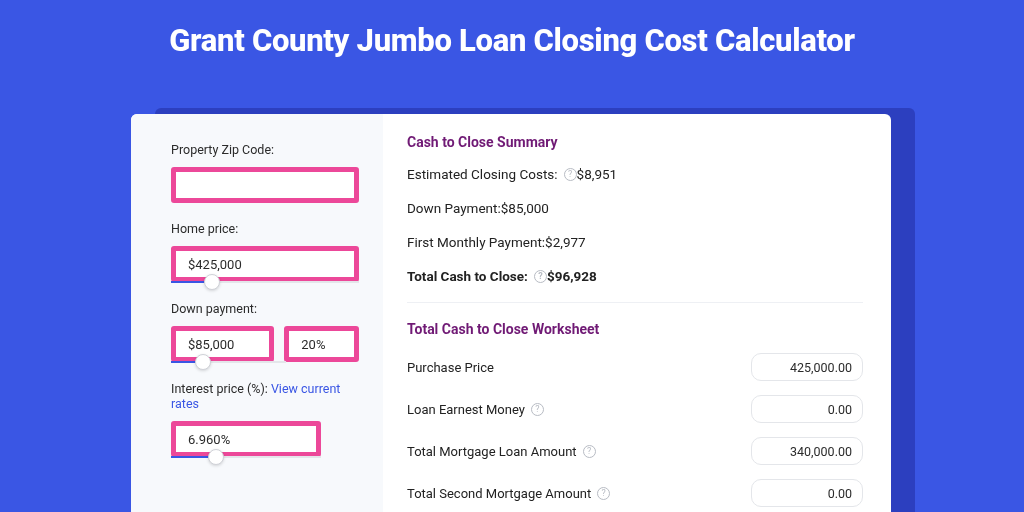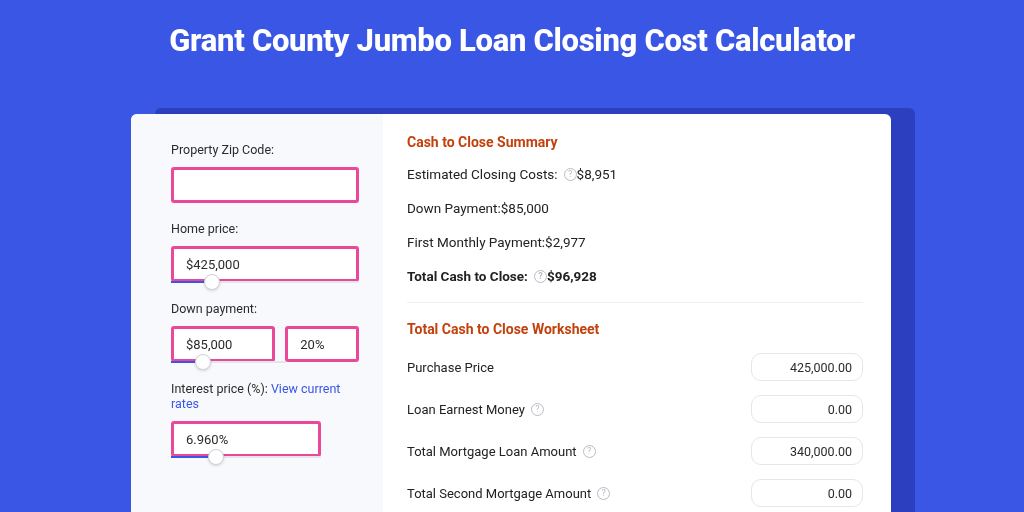--- a/index.html
+++ b/index.html
@@ -17,39 +17,39 @@
     position: absolute; top: 114px; left: 131px; width: 760px; height: 420px;
     background: #fff; border-radius: 6px; display: flex; overflow: hidden;
   }
   .left-pane {
     width: 252px; background: #f7f9fc; padding: 28px 24px 0 40px;
     font-size: 12.5px; color: #2b2b2b;
   }
   .field-group { margin-bottom: 18px; }
   .field-label { font-size: 12.5px; color: #2b2b2b; margin-bottom: 10px; display: block; }
   .text-input {
-    width: 100%; height: 36px; border: 3px solid #ec4899; border-radius: 3px;
+    width: 100%; height: 36px; border: 5px solid #ec4899; border-radius: 3px;
     background: #fff; padding: 0 12px; font-size: 13px; color: #2b2b2b;
     font-family: inherit;
   }
   .slider-track {
     position: relative; width: 100%; height: 2px; background: #e4e6ea; margin-top: -1px;
   }
   .slider-fill { position: absolute; left: 0; top: 0; height: 2px; background: #3a56e4; }
   .slider-thumb {
     position: absolute; top: -7px; width: 16px; height: 16px; border-radius: 50%;
     background: #fff; border: 1px solid #d0d2d8; box-shadow: 0 1px 3px rgba(0,0,0,0.15);
     transform: translateX(-50%);
   }
   .row-split { display: flex; gap: 10px; }
   .row-split .text-input:first-child { flex: 1.7; }
   .row-split .text-input:last-child { flex: 1; }
   .link { color: #3a56e4; font-size: 12.5px; text-decoration: none; cursor: pointer; }
   .right-pane { flex: 1; padding: 20px 28px 0 24px; }
-  .section-title { font-size: 14px; font-weight: 700; color: #c2410c; margin-bottom: 16px; }
+  .section-title { font-size: 14px; font-weight: 700; color: #701a75; margin-bottom: 16px; }
   .summary-row {
     display: flex; justify-content: flex-start; align-items: center;
     font-size: 13.5px; color: #222; margin-bottom: 18px;
   }
   .summary-row.bold { font-weight: 700; }
   .summary-label { display: flex; align-items: center; gap: 6px; }
   .help-icon {
     display: inline-flex; width: 13px; height: 13px; border: 1px solid #b8bcc4;
     border-radius: 50%; color: #b8bcc4; font-size: 9px; align-items: center;
     justify-content: center; line-height: 1; cursor: help;

